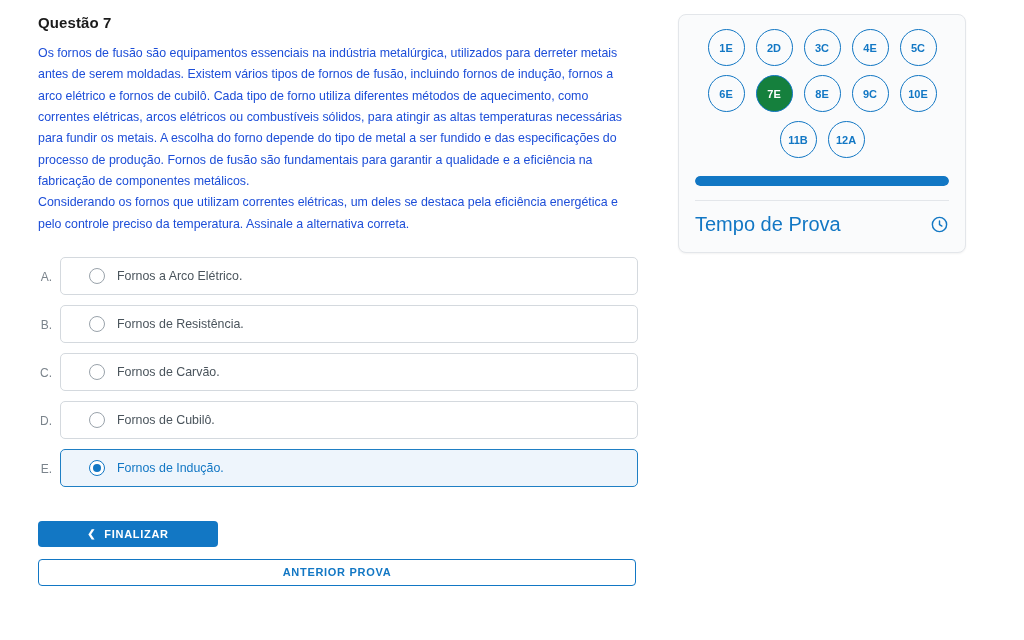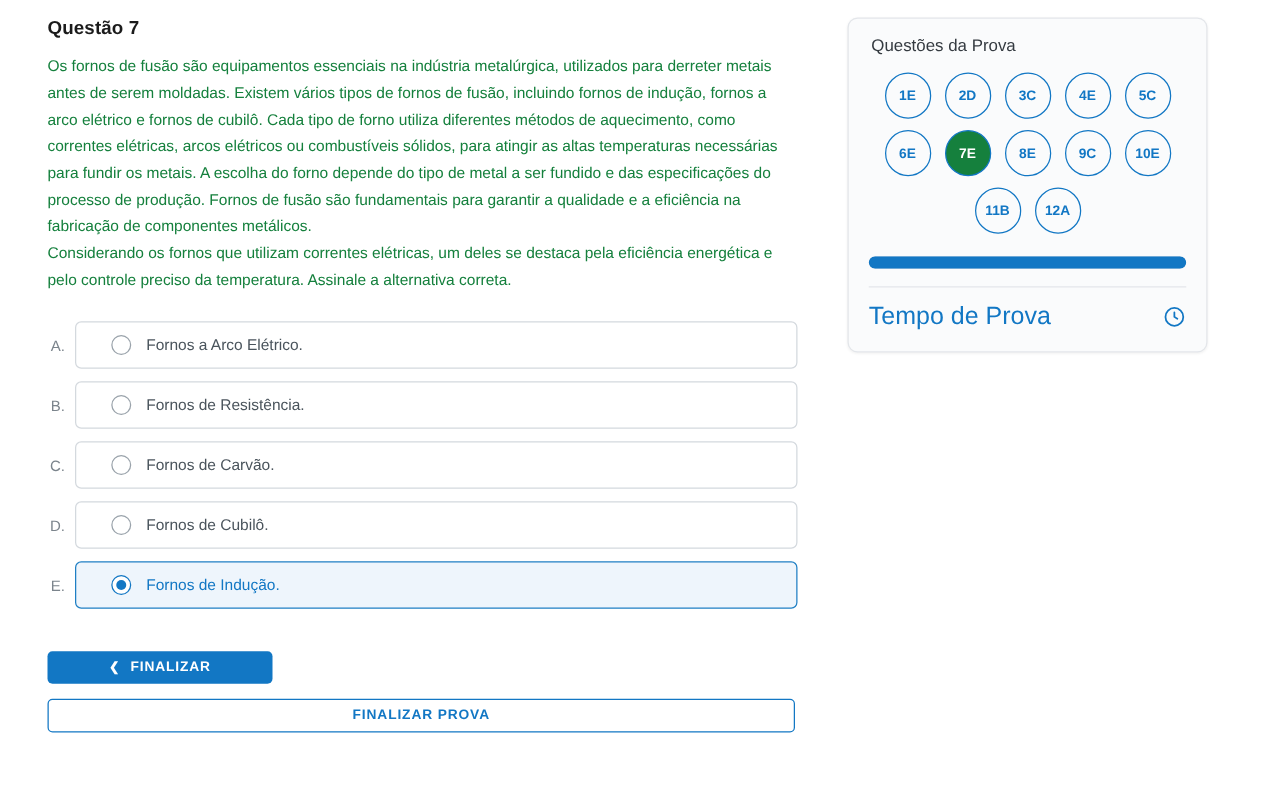--- a/index.html
+++ b/index.html
@@ -30,21 +30,21 @@
   .q-title {
     font-size: 15px;
     font-weight: bold;
     color: #1b1b1b;
     margin: 0 0 12px 0;
     letter-spacing: .1px;
   }
   .q-body {
     font-size: 12.4px;
     line-height: 1.72;
-    color: #15803d;
+    color: #1d4ed8;
     margin: 0;
     text-align: left;
   }
   .q-body p { margin: 0; }
 
   .options {
     margin-top: 22px;
   }
   .option-row {
     display: flex;
@@ -288,26 +288,25 @@
     </div>
 
     <div class="nav-row">
       <button class="btn btn-prev">
         <span class="chev">❮</span>
         <span>FINALIZAR</span>
       </button>
     </div>
 
     <button class="btn-finish">
-      <span>FINALIZAR PROVA</span>
+      <span>ANTERIOR PROVA</span>
     </button>
   </div>
 
   <div class="panel">
-    <div class="panel-title">Questões da Prova</div>
 
     <div class="q-grid">
       <div class="q-chip">1E</div>
       <div class="q-chip">2D</div>
       <div class="q-chip">3C</div>
       <div class="q-chip">4E</div>
       <div class="q-chip">5C</div>
       <div class="q-chip">6E</div>
       <div class="q-chip current">7E</div>
       <div class="q-chip">8E</div>

